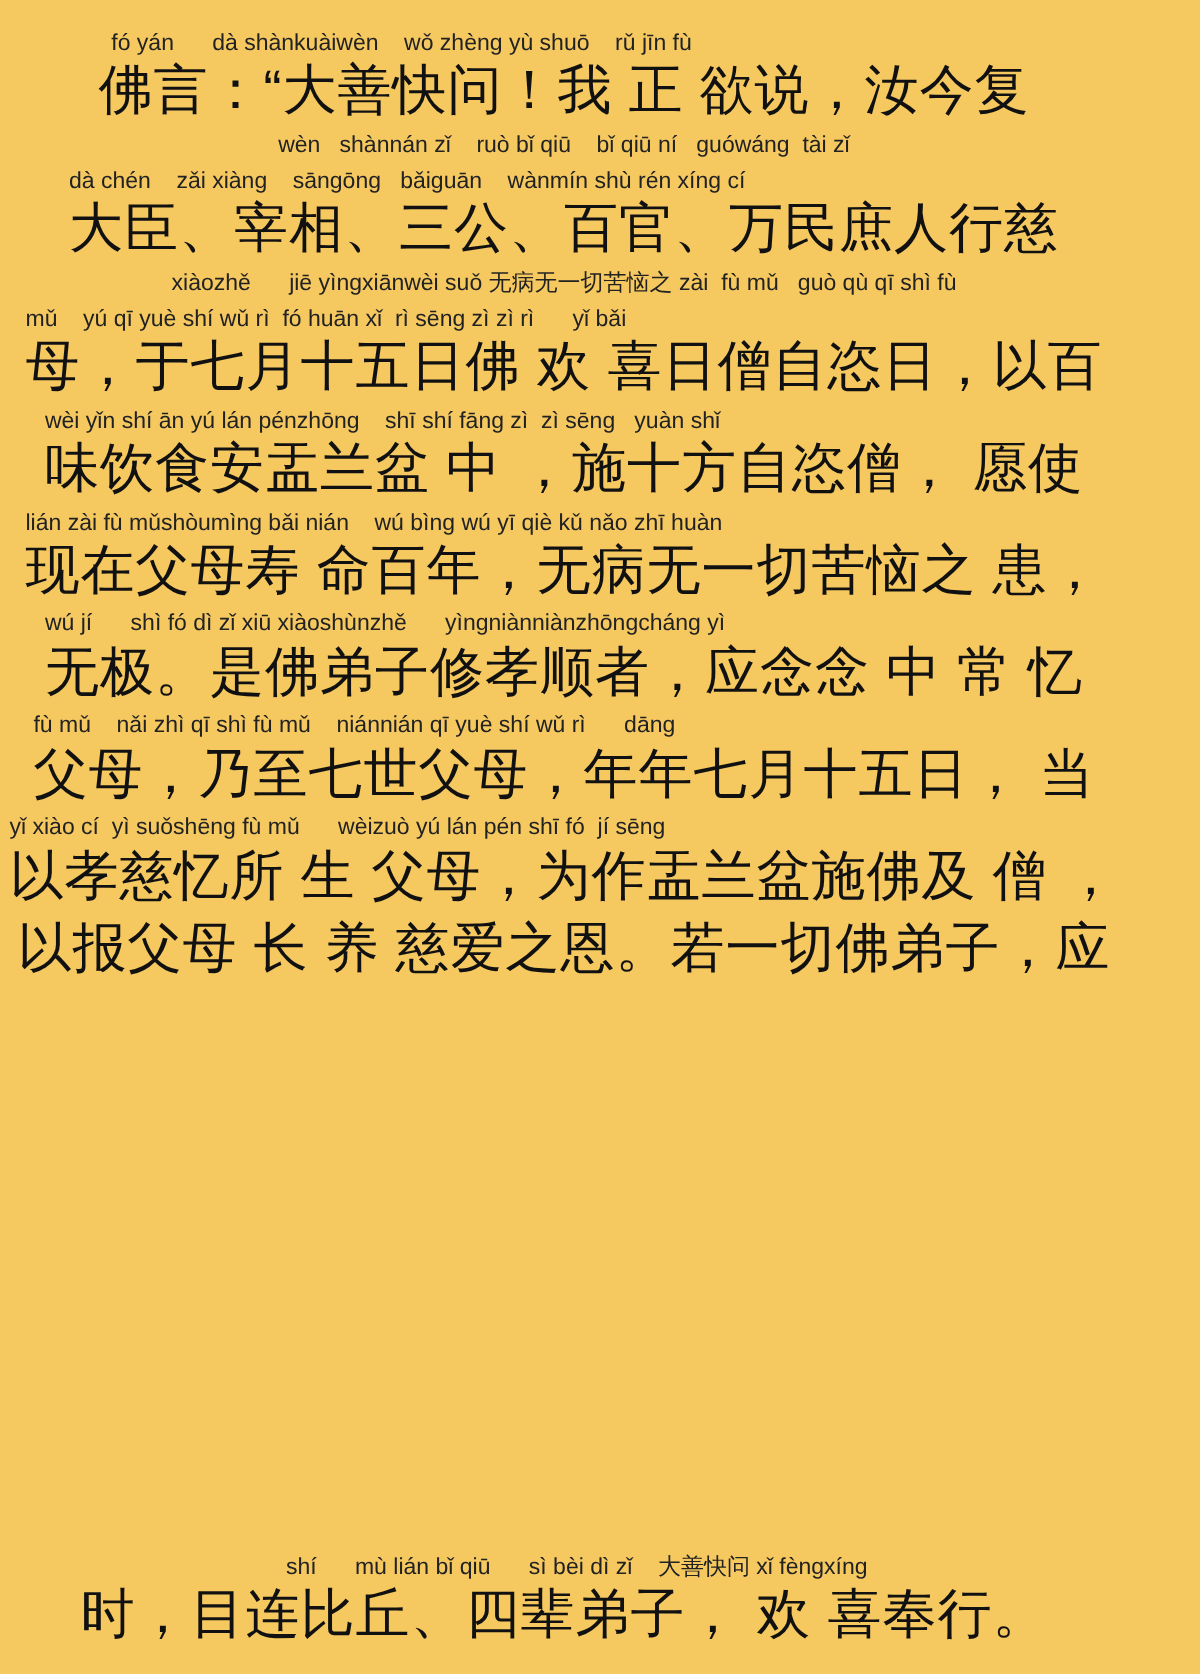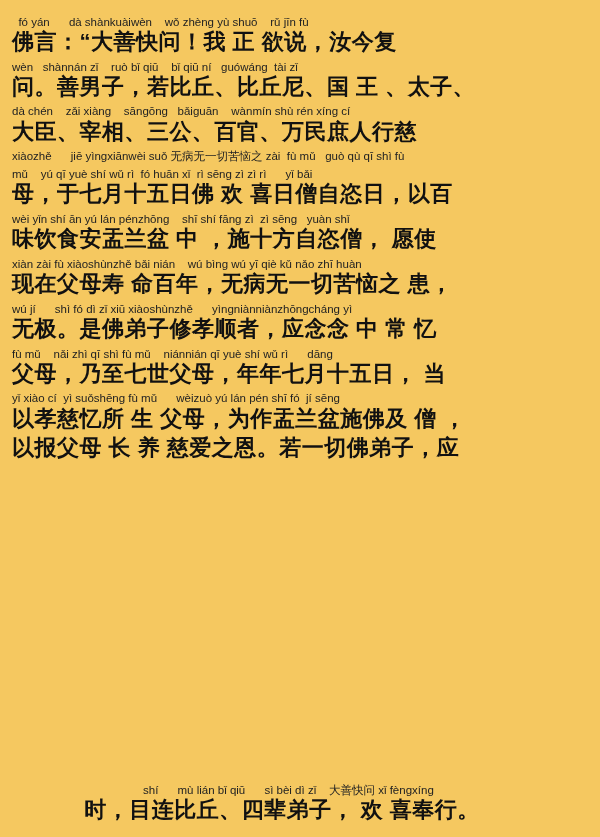--- a/index.html
+++ b/index.html
@@ -14,42 +14,43 @@
     overflow: hidden;
   }
   .page {
     width: 564px;
     height: 837px;
     box-sizing: border-box;
     padding: 14px 12px 10px 12px;
     background: #f5c860;
     display: flex;
     flex-direction: column;
+    align-items: center;
   }
   .line {
     margin-bottom: 3px;
   }
   .pinyin-row {
     display: flex;
     flex-direction: row;
     justify-content: flex-start;
     align-items: flex-end;
     font-size: 11.5px;
     color: #222;
     line-height: 1.15;
     white-space: pre;
     letter-spacing: 0px;
     height: 15px;
   }
   .hanzi-row {
-    font-size: 22px;
+    font-size: 27px;
     color: #111;
     line-height: 1.22;
     white-space: pre;
-    font-weight: 700;
+    font-weight: 400;
     letter-spacing: 0.5px;
   }
   .last-block {
     margin-top: 14px;
   }
   .pinyin-row.centered, .hanzi-row.centered {
     text-align: center;
     justify-content: center;
   }
   .spacer {
@@ -61,21 +62,20 @@
 
 <div class="page">
 
   <div class="line">
     <div class="pinyin-row">  fó yán      dà shànkuàiwèn    wǒ zhèng yù shuō    rǔ jīn fù</div>
     <div class="hanzi-row">佛言：“大善快问！我 正 欲说，汝今复</div>
   </div>
 
   <div class="line">
     <div class="pinyin-row">wèn   shànnán zǐ    ruò bǐ qiū    bǐ qiū ní   guówáng  tài zǐ</div>
-    <div class="hanzi-row">问。善男子，若比丘、比丘尼、国 王 、太子、</div>
   </div>
 
   <div class="line">
     <div class="pinyin-row">dà chén    zǎi xiàng    sāngōng   bǎiguān    wànmín shù rén xíng cí</div>
     <div class="hanzi-row">大臣、宰相、三公、百官、万民庶人行慈</div>
   </div>
 
   <div class="line">
     <div class="pinyin-row">xiàozhě      jiē yìngxiānwèi suǒ 无病无一切苦恼之 zài  fù mǔ   guò qù qī shì fù</div>
   </div>
@@ -84,21 +84,21 @@
     <div class="pinyin-row">mǔ    yú qī yuè shí wǔ rì  fó huān xǐ  rì sēng zì zì rì      yǐ bǎi</div>
     <div class="hanzi-row">母，于七月十五日佛 欢 喜日僧自恣日，以百</div>
   </div>
 
   <div class="line">
     <div class="pinyin-row">wèi yǐn shí ān yú lán pénzhōng    shī shí fāng zì  zì sēng   yuàn shǐ</div>
     <div class="hanzi-row">味饮食安盂兰盆 中 ，施十方自恣僧， 愿使</div>
   </div>
 
   <div class="line">
-    <div class="pinyin-row">xiàn zài fù xiàoshùnzhě bǎi nián    wú bìng wú yī qiè kǔ nǎo zhī huàn</div>
+    <div class="pinyin-row">lián zài fù mǔshòumìng bǎi nián    wú bìng wú yī qiè kǔ nǎo zhī huàn</div>
     <div class="hanzi-row">现在父母寿 命百年，无病无一切苦恼之 患，</div>
   </div>
 
 
   <div class="line">
     <div class="pinyin-row">wú jí      shì fó dì zǐ xiū xiàoshùnzhě      yìngniànniànzhōngcháng yì</div>
     <div class="hanzi-row">无极。是佛弟子修孝顺者，应念念 中 常 忆</div>
   </div>
 
   <div class="line">

